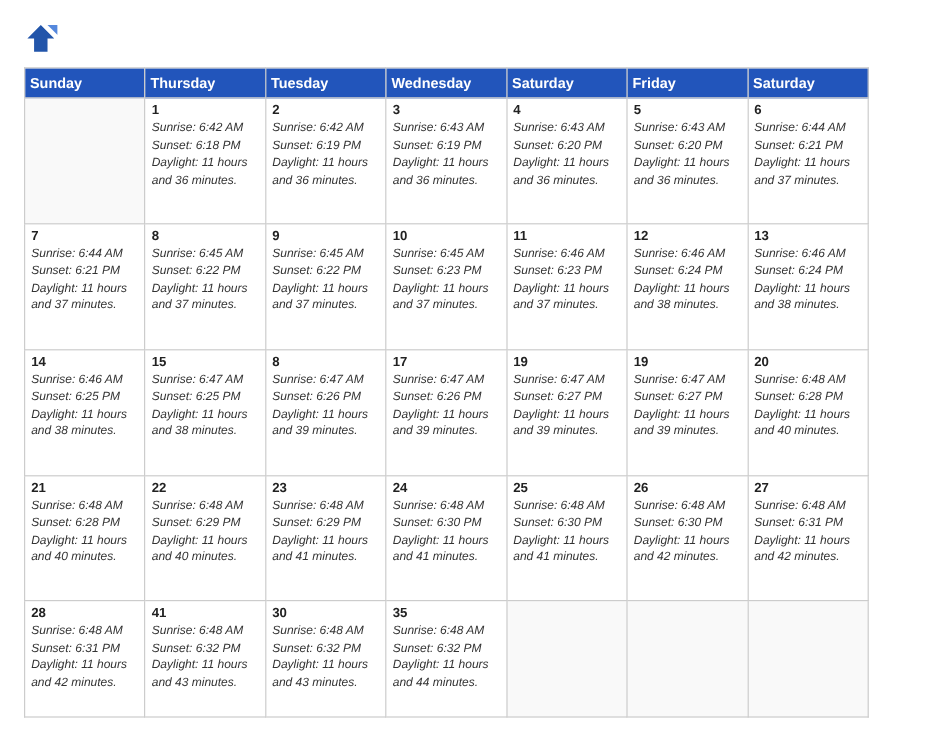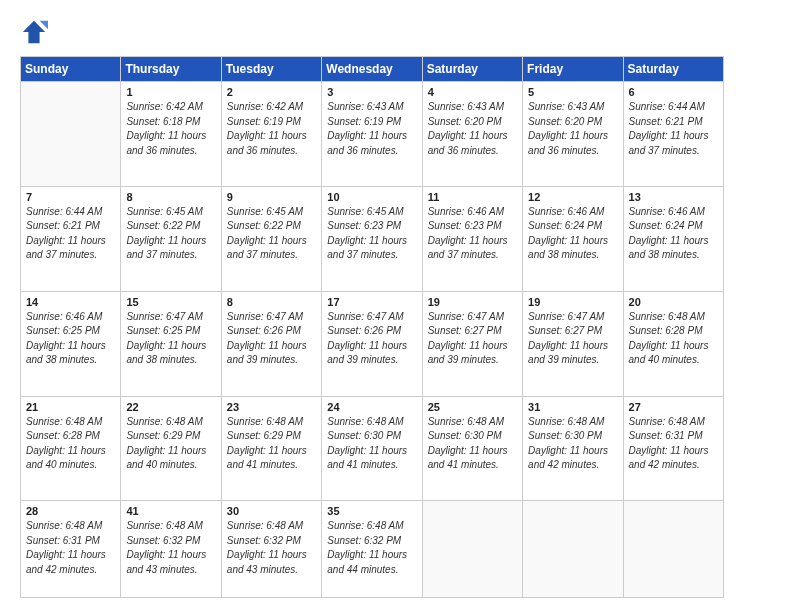--- a/index.html
+++ b/index.html
@@ -281,21 +281,21 @@
 Sunset: 6:30 PM
 Daylight: 11 hours and 41 minutes.</div>
           </td>
           <td>
             <div class="day-num">25</div>
             <div class="cell-info">Sunrise: 6:48 AM
 Sunset: 6:30 PM
 Daylight: 11 hours and 41 minutes.</div>
           </td>
           <td>
-            <div class="day-num">31</div>
+            <div class="day-num">26</div>
             <div class="cell-info">Sunrise: 6:48 AM
 Sunset: 6:30 PM
 Daylight: 11 hours and 42 minutes.</div>
           </td>
           <td>
             <div class="day-num">27</div>
             <div class="cell-info">Sunrise: 6:48 AM
 Sunset: 6:31 PM
 Daylight: 11 hours and 42 minutes.</div>
           </td>

